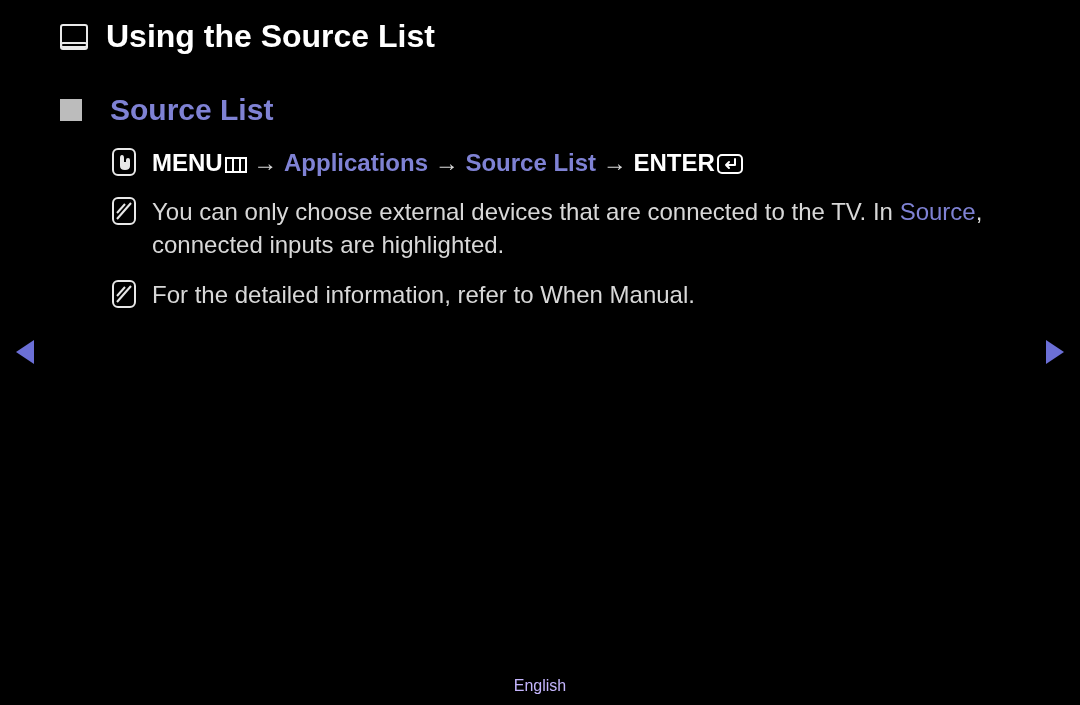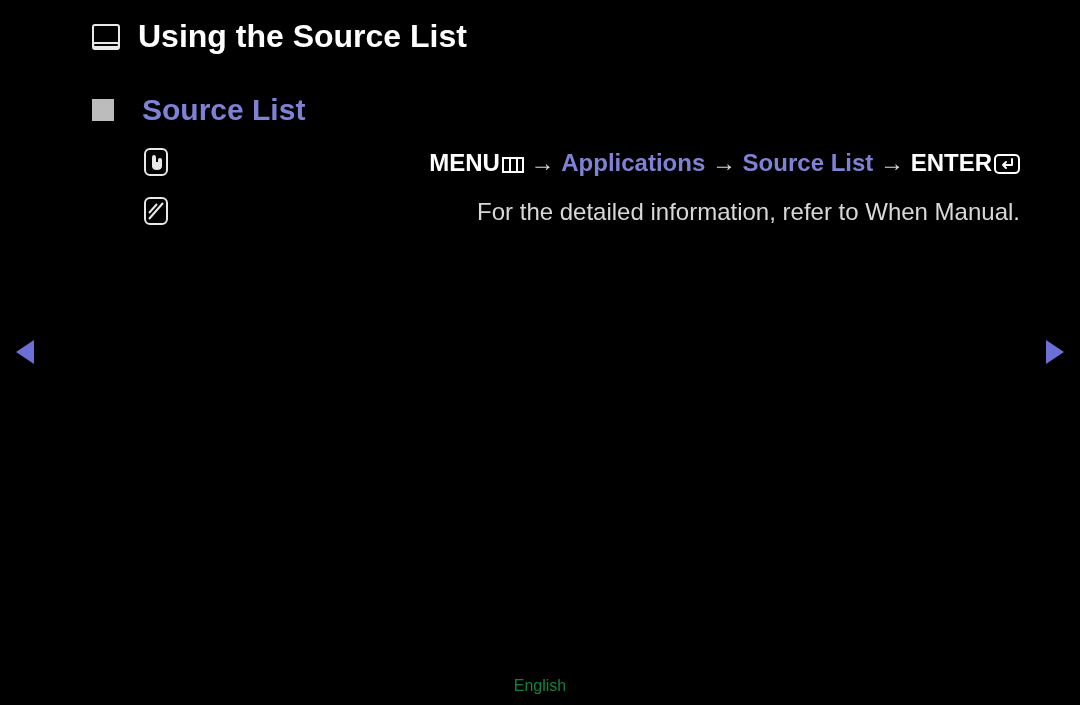--- a/index.html
+++ b/index.html
@@ -6,21 +6,21 @@
   body {
     background: #000;
     color: #e8e8e8;
     font-family: Arial, Helvetica, sans-serif;
     width: 1080px;
     height: 705px;
     position: relative;
     overflow: hidden;
   }
   .content {
-    padding: 18px 60px 0 92px;
+    padding: 18px 60px 0 60px;
   }
   .h1-row {
     display: flex;
     align-items: center;
     gap: 18px;
     margin-bottom: 38px;
   }
   .book-icon {
     width: 28px;
     height: 26px;
@@ -47,21 +47,20 @@
     font-size: 30px;
     font-weight: 700;
     color: #7f82d4;
   }
   .path-row, .note-row {
     display: flex;
     align-items: flex-start;
     gap: 14px;
     margin-left: 50px;
     margin-bottom: 14px;
-    justify-content: space-between;
   }
   .note-row { margin-bottom: 18px; }
   .row-icon {
     flex: 0 0 auto;
     width: 28px;
     height: 30px;
     display: flex;
     align-items: center;
     justify-content: center;
   }
@@ -103,21 +102,21 @@
     border-bottom: 12px solid transparent;
     border-left: 18px solid #6b6fd6;
   }
   .footer {
     position: absolute;
     bottom: 10px;
     left: 0;
     right: 0;
     text-align: center;
     font-size: 16px;
-    color: #15803d;
+    color: #c4b5fd;
   }
 </style>
 </head>
 <body>
 
 <div class="content">
 
   <div class="h1-row">
     <span class="book-icon">
       <svg viewBox="0 0 28 26" width="28" height="26">
@@ -152,20 +151,32 @@
       <span class="accent-bold">Source List</span>
       <span>→</span>
       <span class="bold">ENTER</span><span class="enter-glyph"><svg width="26" height="20" viewBox="0 0 26 20">
             <rect x="1" y="1" width="24" height="18" rx="4" fill="none" stroke="#fff" stroke-width="2"></rect>
             <path d="M18 5 L18 11 L9 11 M12 8 L9 11 L12 14" fill="none" stroke="#fff" stroke-width="2" stroke-linecap="round" stroke-linejoin="round"></path>
           </svg></span>
     </div>
   </div>
 
 
+  <div class="note-row">
+    <span class="row-icon">
+      <svg viewBox="0 0 24 28" width="24" height="28">
+        <rect x="1" y="1" width="22" height="26" rx="5" fill="none" stroke="#e8e8e8" stroke-width="2"></rect>
+        <line x1="5" y1="22" x2="19" y2="6" stroke="#e8e8e8" stroke-width="2"></line>
+        <line x1="5" y1="16" x2="13" y2="7" stroke="#e8e8e8" stroke-width="2"></line>
+      </svg>
+    </span>
+    <div class="row-text">
+      <span>You can only choose external devices that are connected to the TV. In </span><span class="accent">Source</span><span>, connected inputs are highlighted.</span>
+    </div>
+  </div>
 
   <div class="note-row">
     <span class="row-icon">
       <svg viewBox="0 0 24 28" width="24" height="28">
         <rect x="1" y="1" width="22" height="26" rx="5" fill="none" stroke="#e8e8e8" stroke-width="2"></rect>
         <line x1="5" y1="22" x2="19" y2="6" stroke="#e8e8e8" stroke-width="2"></line>
         <line x1="5" y1="16" x2="13" y2="7" stroke="#e8e8e8" stroke-width="2"></line>
       </svg>
     </span>
     <div class="row-text">For the detailed information, refer to When Manual.</div>

